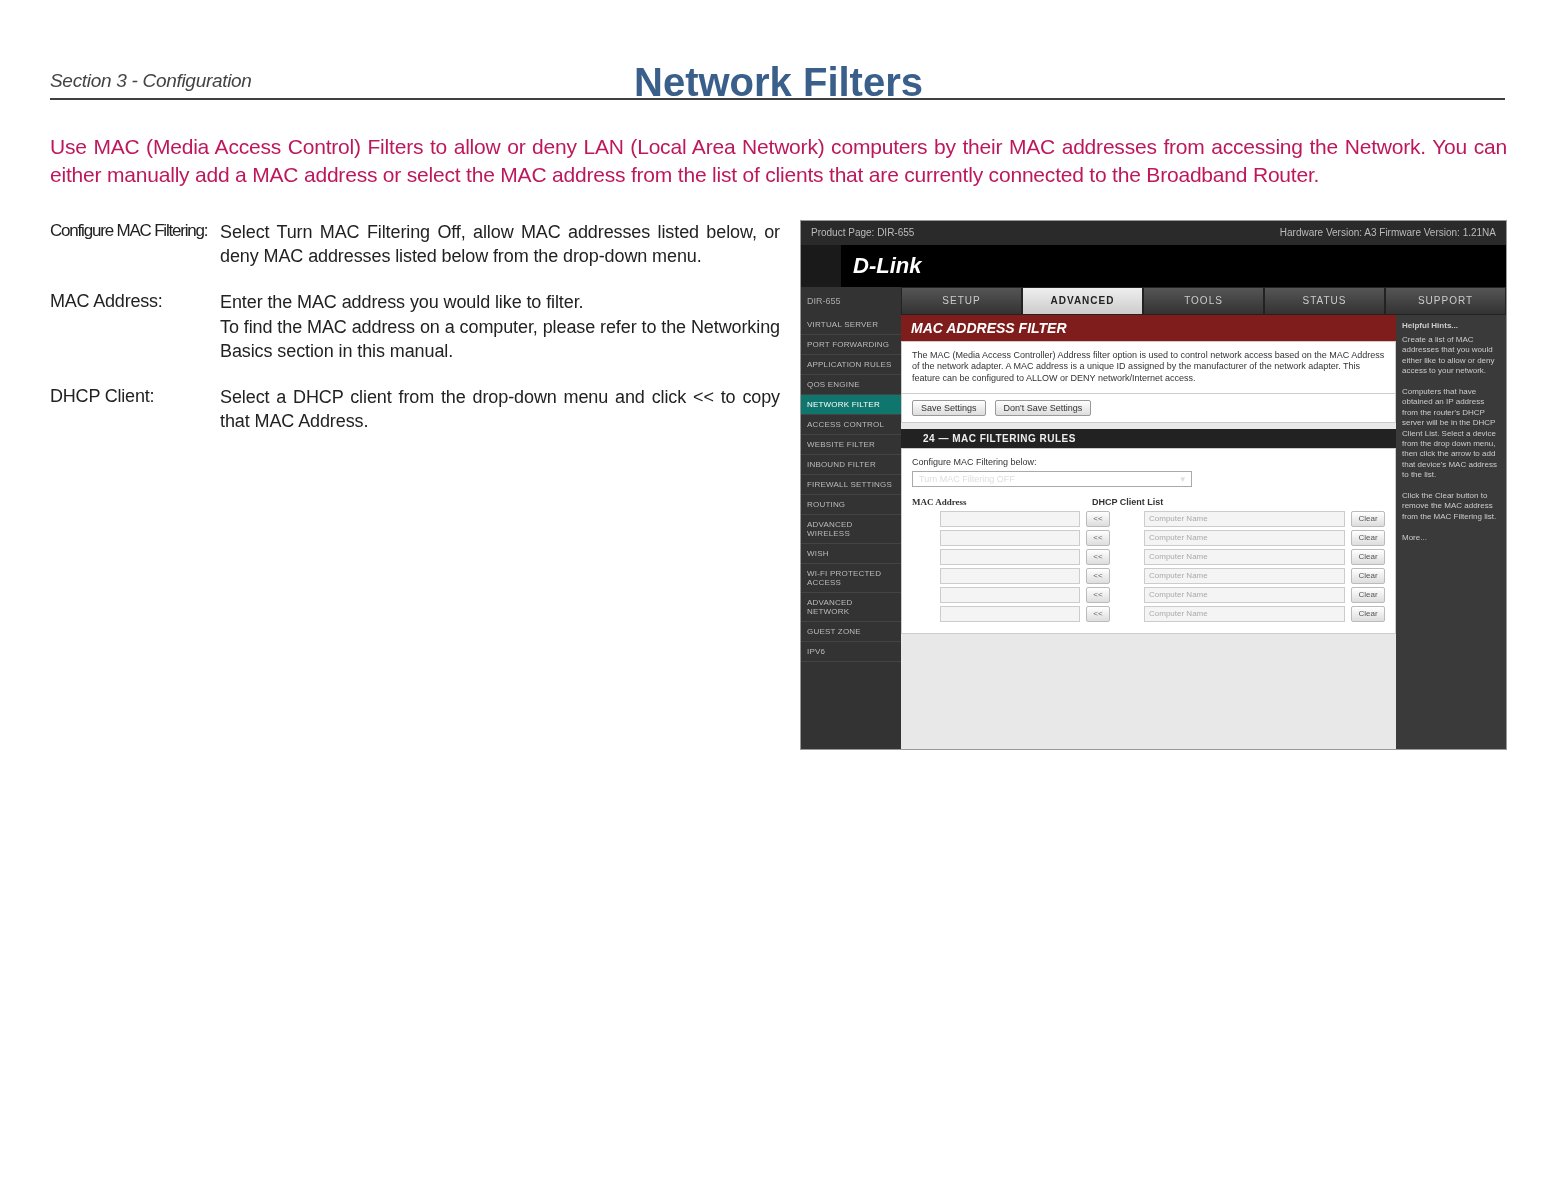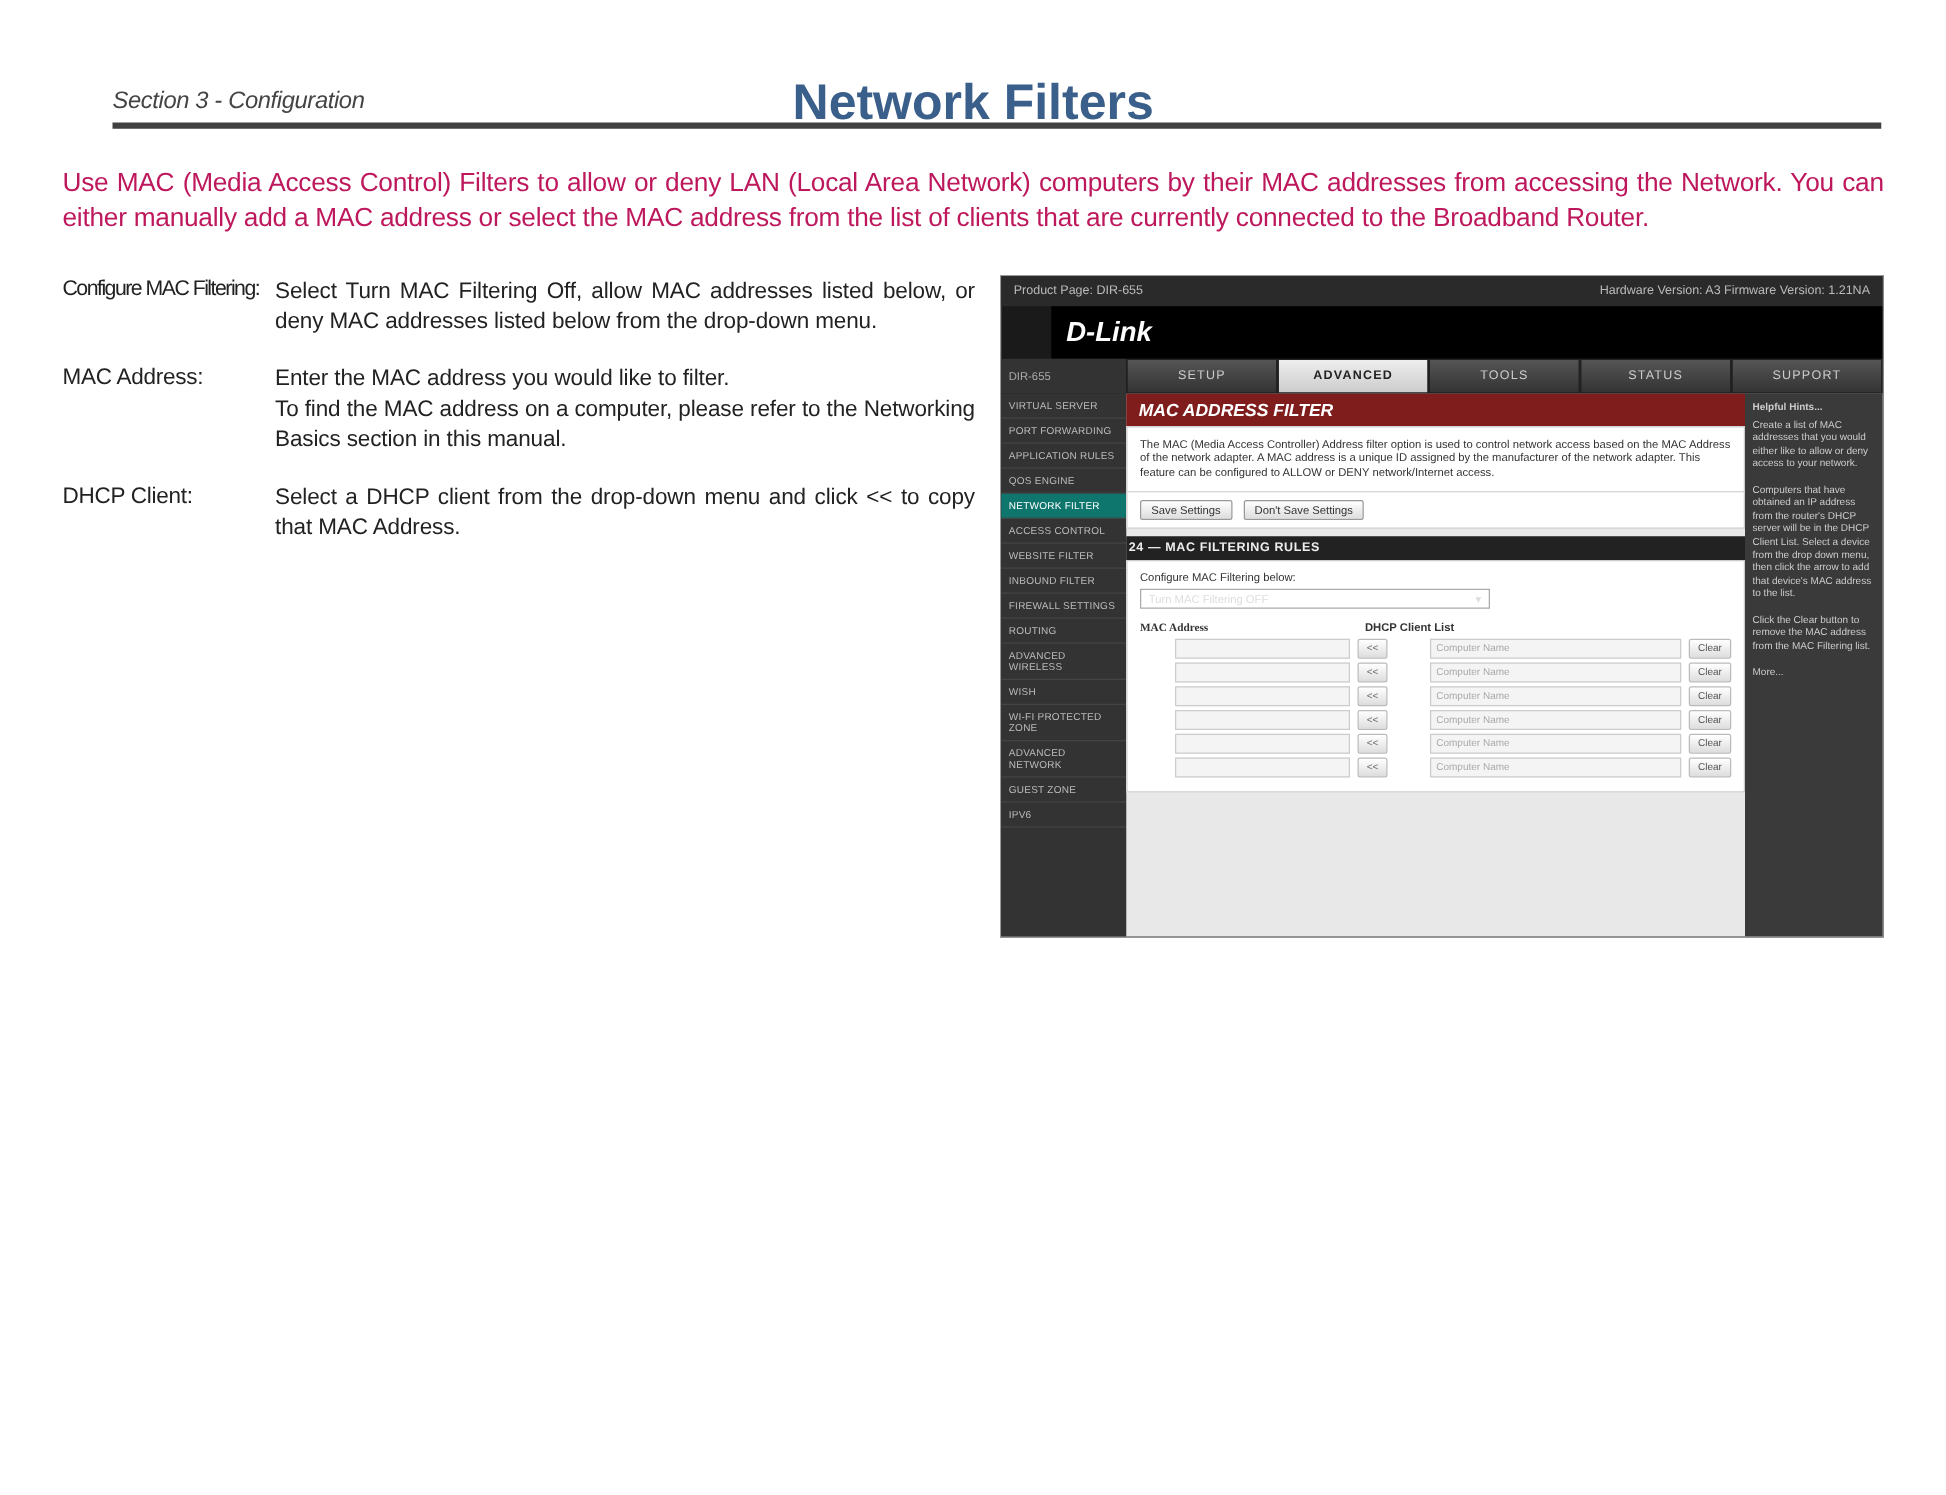--- a/index.html
+++ b/index.html
@@ -1,18 +1,18 @@
 <!DOCTYPE html>
 <html><head>
 <meta charset="utf-8">
 <style>
   * { margin: 0; padding: 0; box-sizing: border-box; }
   html, body { width: 1557px; height: 1196px; background: #fff; font-family: "Myriad Pro", "Segoe UI", Arial, sans-serif; color: #333; }
   .page { width: 1557px; height: 1196px; position: relative; padding: 0 50px; }
-  .header-bar { position: absolute; top: 10px; left: 50px; right: 52px; border-bottom: 5px solid #404040; padding-bottom: 6px; margin-left: 40px; }
+  .header-bar { position: absolute; top: 10px; left: 50px; right: 52px; border-bottom: 2px solid #404040; padding-bottom: 6px; }
   .section-label { font-size: 19px; color: #444; font-style: italic; letter-spacing: -0.3px; }
   .main-title { text-align: center; font-size: 40px; color: #3a5f8a; font-weight: 600; margin-top: 60px; }
   .intro { font-size: 21px; color: #be185d; line-height: 1.35; margin: 28px 0 30px 0; text-align: justify; letter-spacing: -0.2px; }
   .body-row { display: flex; gap: 20px; align-items: flex-start; }
   .defs { flex: 0 0 730px; }
   .def-row { display: flex; margin-bottom: 22px; }
   .def-label { flex: 0 0 170px; text-align: left; font-size: 18px; color: #222; padding-right: 8px; line-height: 1.3; letter-spacing: -0.2px; }
   .def-label.tight { letter-spacing: -1.2px; font-size: 17px; }
   .def-text { flex: 1; font-size: 18px; color: #222; line-height: 1.35; text-align: justify; letter-spacing: -0.1px; }
   .shot { flex: 1; border: 1px solid #999; background: #1a1a1a; height: 530px; display: flex; flex-direction: column; font-size: 11px; color: #ddd; }
@@ -25,21 +25,21 @@
   .shot-body { display: flex; flex: 1; }
   .shot-side { width: 100px; background: #333; display: flex; flex-direction: column; }
   .shot-side-item { padding: 5px 6px; font-size: 8px; color: #bbb; border-bottom: 1px solid #444; letter-spacing: 0.2px; }
   .shot-side-item.sel { background: #0f766e; color: #fff; }
   .shot-main { flex: 1; background: #e8e8e8; display: flex; }
   .shot-center { flex: 1; padding: 0; }
   .orange-bar { background: #7f1d1d; color: #fff; font-size: 14px; font-weight: bold; padding: 5px 10px; font-style: italic; }
   .desc-box { background: #fff; padding: 8px 10px; font-size: 9px; color: #333; line-height: 1.3; border: 1px solid #ccc; margin: 0; }
   .btn-row { background: #fff; padding: 6px 10px; border: 1px solid #ccc; border-top: none; margin-bottom: 6px; }
   .mini-btn { display: inline-block; border: 1px solid #999; background: linear-gradient(#fff,#ddd); padding: 2px 8px; font-size: 9px; color: #333; border-radius: 2px; margin-right: 6px; }
-  .black-bar { background: #222; color: #eee; font-size: 10px; font-weight: bold; padding: 4px 2px; letter-spacing: 0.5px; }
+  .black-bar { background: #222; color: #eee; font-size: 10px; font-weight: bold; padding: 4px 22px; letter-spacing: 0.5px; }
   .rules-body { background: #fff; padding: 8px 10px; border: 1px solid #ccc; }
   .rules-label { font-size: 9px; color: #333; margin-bottom: 4px; }
   .sel-box { border: 1px solid #aaa; background: #fff; font-size: 9px; padding: 2px 6px; width: 280px; display: flex; justify-content: space-between; margin-bottom: 10px; }
   .tbl-head { display: flex; font-size: 9px; color: #333; font-weight: bold; margin-bottom: 4px; }
   .tbl-head .c1 { width: 180px; font-family: Liberation Serif, serif; }
   .tbl-head .c2 { flex: 1; }
   .tbl-row { display: flex; margin-bottom: 3px; align-items: center; }
   .tbl-row .inp { border: 1px solid #ccc; background: #f4f4f4; height: 16px; margin-left: 28px; }
   .tbl-row .c1 { width: 140px; margin-right: 6px; }
   .tbl-row .arr { width: 24px; height: 16px; border: 1px solid #bbb; background: linear-gradient(#fff,#ddd); font-size: 8px; color: #666; display:flex; align-items:center; justify-content:center; margin-right: 6px; border-radius:2px;}
@@ -98,21 +98,21 @@
           <div class="shot-side-item">APPLICATION RULES</div>
           <div class="shot-side-item">QOS ENGINE</div>
           <div class="shot-side-item sel">NETWORK FILTER</div>
           <div class="shot-side-item">ACCESS CONTROL</div>
           <div class="shot-side-item">WEBSITE FILTER</div>
           <div class="shot-side-item">INBOUND FILTER</div>
           <div class="shot-side-item">FIREWALL SETTINGS</div>
           <div class="shot-side-item">ROUTING</div>
           <div class="shot-side-item">ADVANCED WIRELESS</div>
           <div class="shot-side-item">WISH</div>
-          <div class="shot-side-item">WI-FI PROTECTED ZONE</div>
+          <div class="shot-side-item">WI-FI PROTECTED ACCESS</div>
           <div class="shot-side-item">ADVANCED NETWORK</div>
           <div class="shot-side-item">GUEST ZONE</div>
           <div class="shot-side-item">IPV6</div>
         </div>
         <div class="shot-main">
           <div class="shot-center">
             <div class="orange-bar">MAC ADDRESS FILTER</div>
             <div class="desc-box">The MAC (Media Access Controller) Address filter option is used to control network access based on the MAC Address of the network adapter. A MAC address is a unique ID assigned by the manufacturer of the network adapter. This feature can be configured to ALLOW or DENY network/Internet access.</div>
             <div class="btn-row">
               <span class="mini-btn">Save Settings</span>

